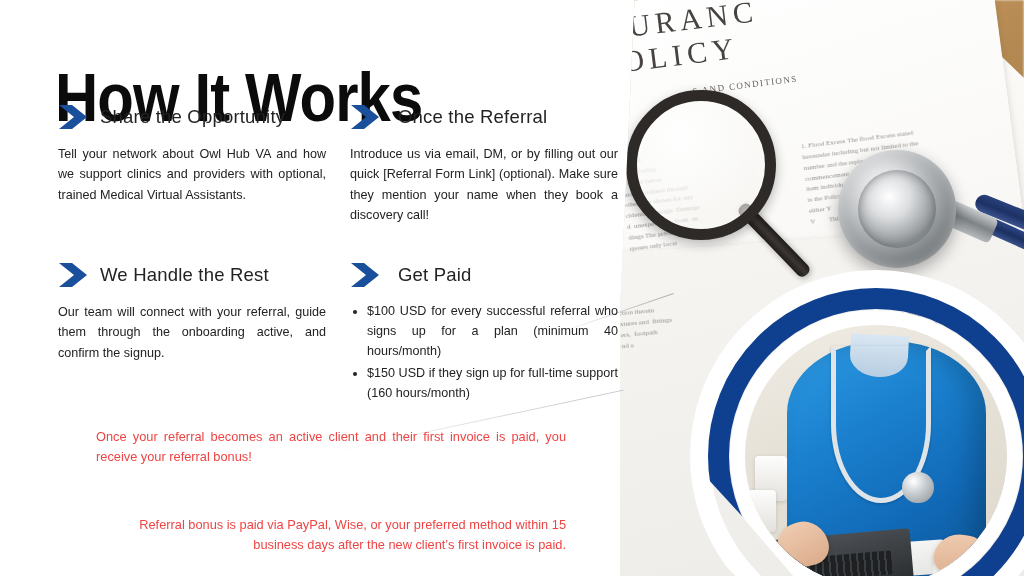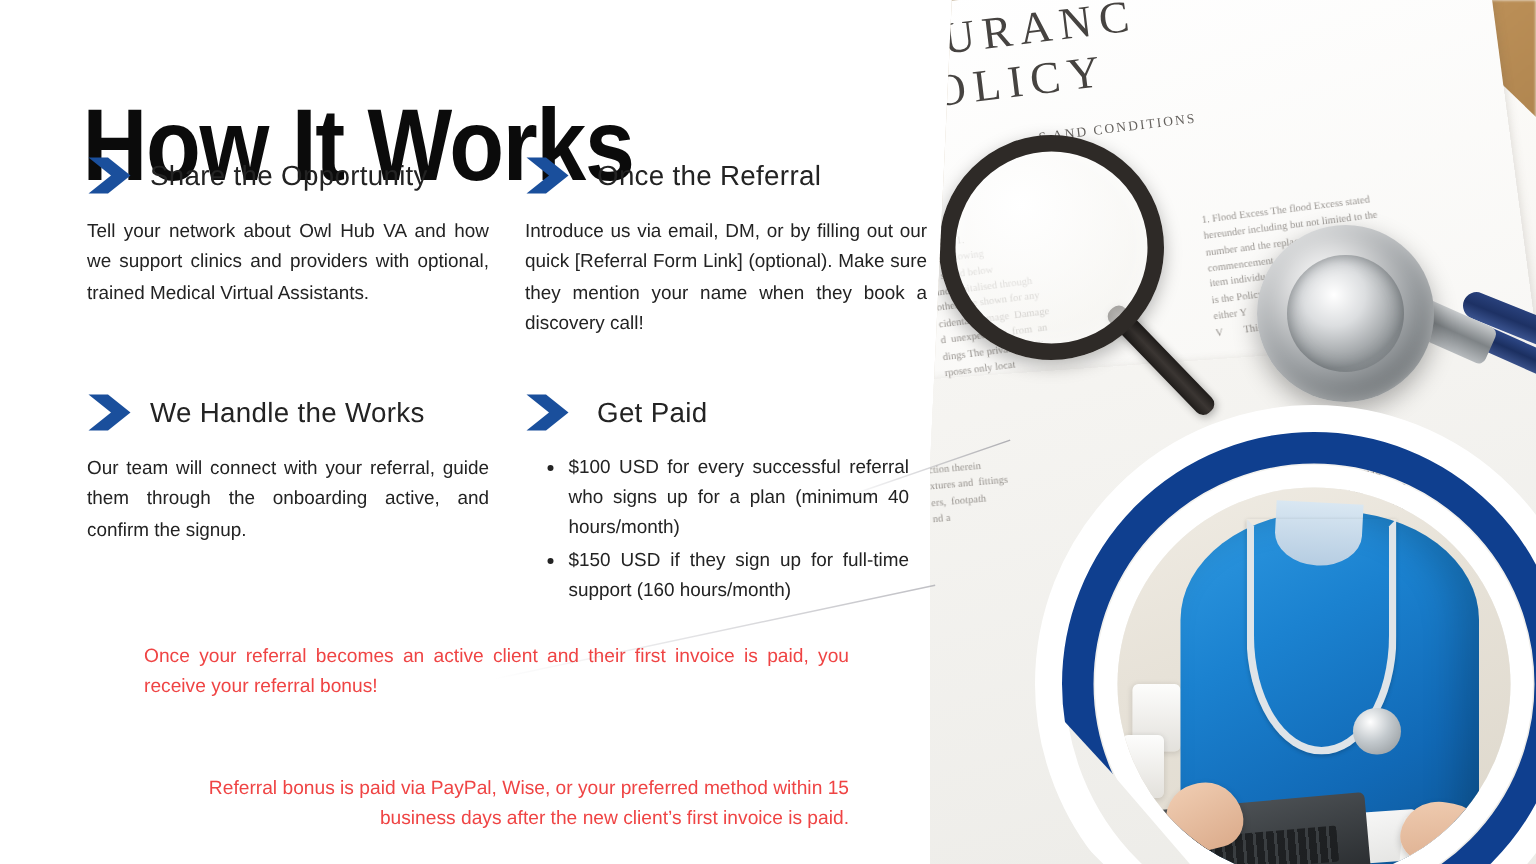--- a/index.html
+++ b/index.html
@@ -370,21 +370,21 @@
     white-space: nowrap;
   }
   .step-body {
     font-size: 12.6px;
     line-height: 1.62;
     color: #232323;
     text-align: justify;
     text-justify: inter-word;
   }
   .step-list {
-    margin: 12px;
+    margin: 0;
     padding-left: 17px;
     font-size: 12.6px;
     line-height: 1.58;
     color: #232323;
   }
   .step-list li { margin-bottom: 2px; text-align: justify; }
 
   #step1 { top: 104px; left: 58px;  }
   #step2 { top: 104px; left: 350px; width: 268px; }
   #step3 { top: 262px; left: 58px;  }
@@ -517,21 +517,21 @@
     <div class="step-body">Introduce us via email, DM, or by filling out our quick [Referral Form Link] (optional). Make sure they mention your name when they book a discovery call!</div>
   </div>
 
   <div class="step" id="step3">
     <div class="step-head">
       <span class="chevron">
         <svg width="30" height="26" viewBox="0 0 30 26">
           <path d="M1 1 L14 1 L29 13 L14 25 L1 25 L16 13 Z" fill="#1a4f9c"></path>
         </svg>
       </span>
-      <span class="step-title">We Handle the Works</span>
+      <span class="step-title">We Handle the Rest</span>
     </div>
     <div class="step-body">Our team will connect with your referral, guide them through the onboarding active, and confirm the signup.</div>
   </div>
 
   <div class="step" id="step4">
     <div class="step-head">
       <span class="chevron">
         <svg width="30" height="26" viewBox="0 0 30 26">
           <path d="M1 1 L14 1 L29 13 L14 25 L1 25 L16 13 Z" fill="#1a4f9c"></path>
         </svg>

